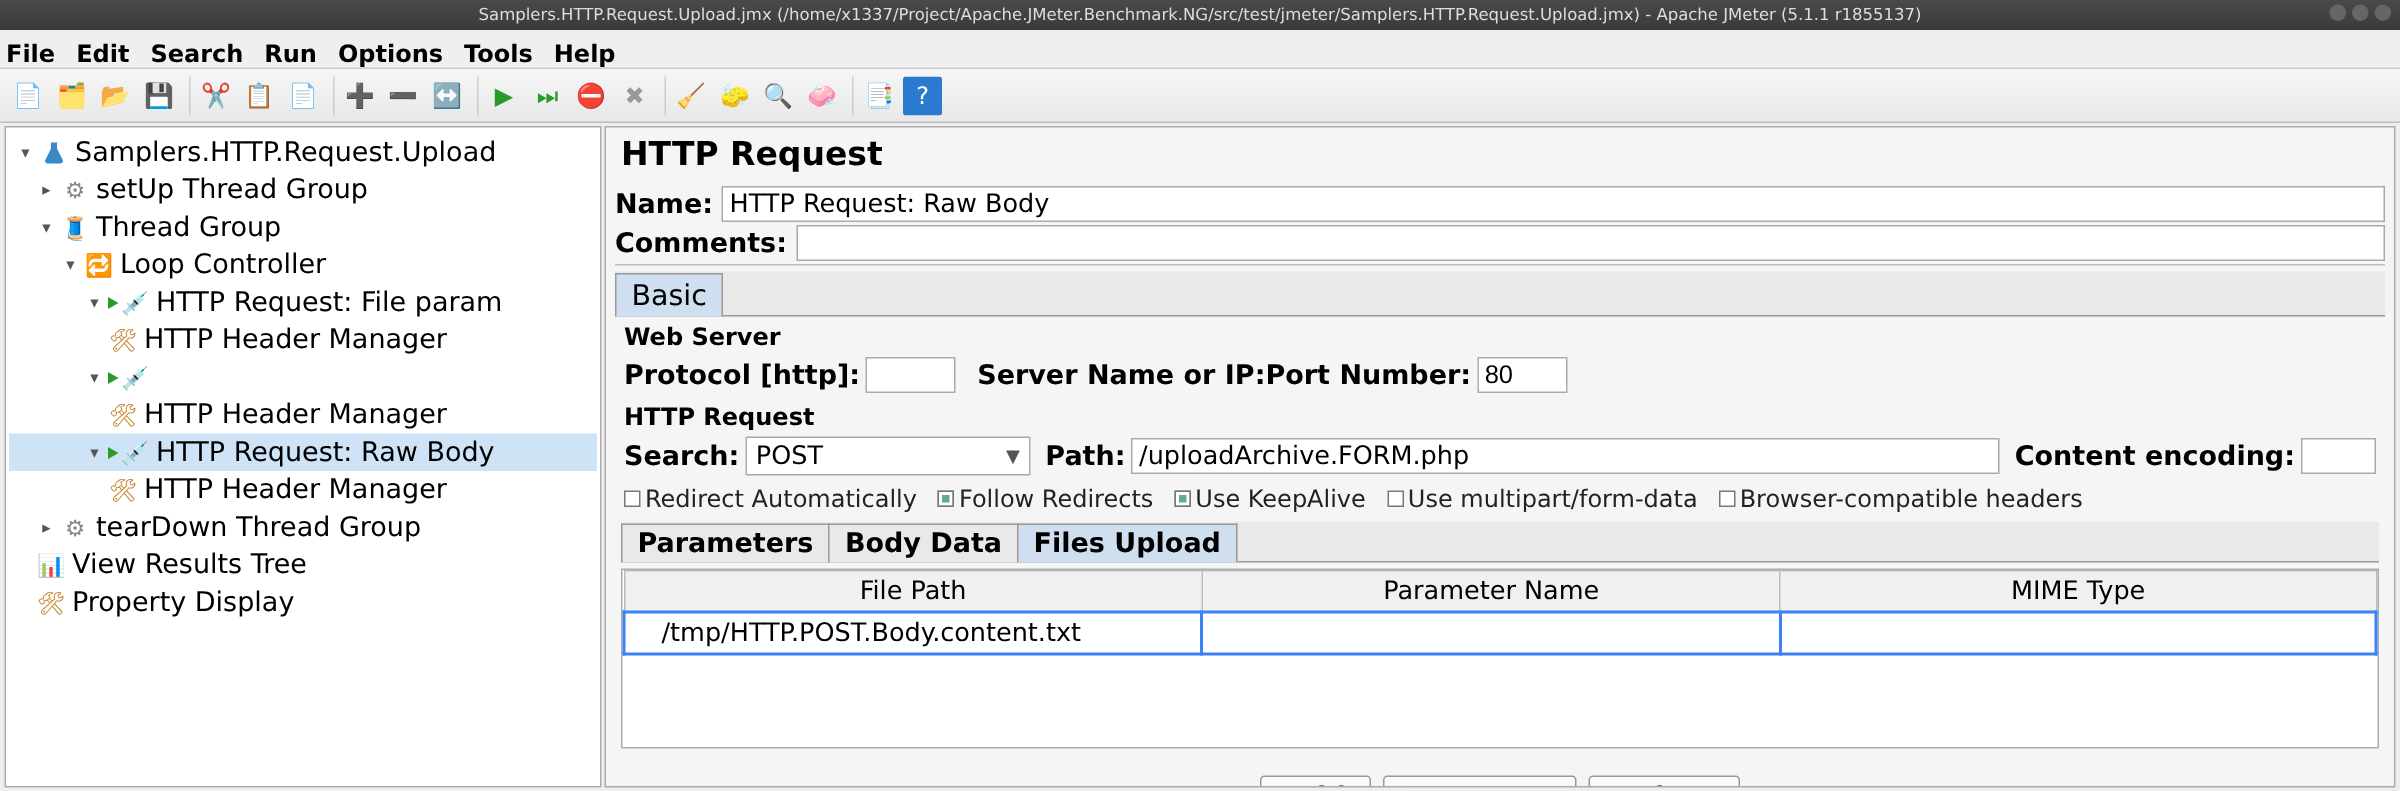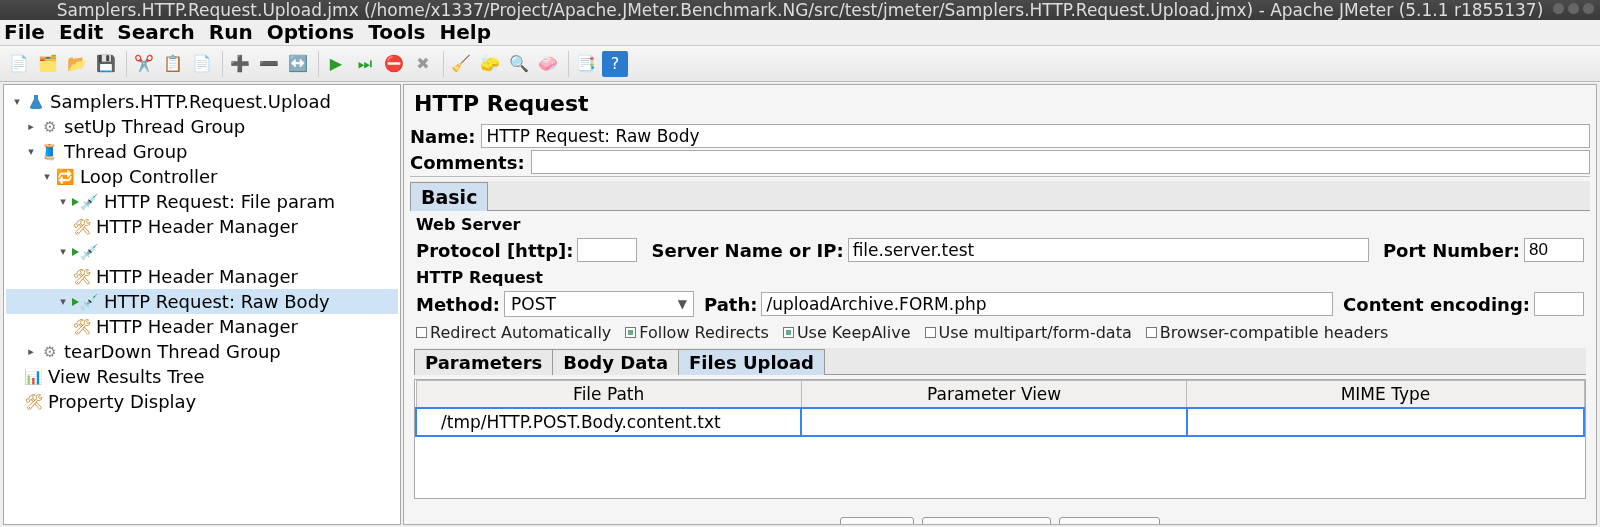--- a/index.html
+++ b/index.html
@@ -1,30 +1,30 @@
 <!DOCTYPE html>
 <html><head>
 <meta charset="utf-8">
 <style>
   * { box-sizing: border-box; margin: 0; padding: 0; }
   html, body { width: 1600px; height: 527px; font-family: "DejaVu Sans", Arial, sans-serif; overflow: hidden; background:#eee;}
   
   .titlebar {
     height: 20px; background: linear-gradient(#4a4a4a,#3a3a3a);
-    color: #ddd; font-size: 17px; line-height: 20px; text-align: center;
+    color: #ddd; font-size: 11px; line-height: 20px; text-align: center;
     position: relative;
   }
   .titlebar .dots { position: absolute; right: 6px; top: 3px; display:flex; gap:4px;}
   .dot { width:11px; height:11px; border-radius:50%; background:#666;}
 
   
   .menubar {
     height: 26px; background: #efefef; border-bottom: 1px solid #ccc;
-    display: flex; align-items: flex-start; padding: 0 4px;
-    font-size: 20px; font-weight: bold;
+    display: flex; align-items: flex-end; padding: 0 4px;
+    font-size: 16px; font-weight: bold;
   }
   .menubar span { margin-right: 14px; cursor:pointer; }
 
   
   .appbar {
     height: 36px; background: linear-gradient(#f6f6f6,#e8e8e8);
     border-bottom: 1px solid #bbb;
     display: flex; align-items: center; padding: 0 6px;
     position: relative;
   }
@@ -74,21 +74,21 @@
   .row{ display:flex; align-items:center; font-size:18px; margin:2px 0;}
   .lbl{ font-weight:bold;}
   .inp{
     flex:1; height:24px; border:1px solid #aaa; background:#fff;
     padding:1px 4px; font-size:17px; font-family:inherit;
   }
   .hr{ height:1px; background:#bbb; margin:2px 0 0 0;}
 
   
   .subtabs{ display:flex; border-bottom:1px solid #999; background:#e9e9e9; margin-top:4px;}
-  .subtab{ padding:3px 10px; font-size:19px; font-weight:bold; border:1px solid #999; border-bottom:none; background:#e9e9e9; margin-right:-1px; cursor:pointer; position:relative; top:1px;}
+  .subtab{ padding:3px 10px; font-size:19px; font-weight:normal; border:1px solid #999; border-bottom:none; background:#e9e9e9; margin-right:-1px; cursor:pointer; position:relative; top:1px;}
   .subtab.active{ background:#d0dff0; }
 
   .sectitle{ font-size:16px; font-weight:bold; padding:4px 6px 2px 6px;}
   .formarea{ padding:0 6px;}
   .smallinp{ width:60px; height:24px; border:1px solid #aaa; background:#fff; font-size:17px; padding:1px 4px;}
   .combo{ height:26px; border:1px solid #aaa; background:#fff; display:flex; align-items:center; padding:0 6px; font-size:17px; min-width:190px; justify-content:space-between; cursor:pointer;}
   .combo .arrow{font-size:12px;color:#555;}
 
   .checks{ display:flex; gap:14px; padding:4px 6px; font-size:16px; color:#222; flex-wrap:wrap;}
   .chk{ display:flex; align-items:center; gap:3px;}
@@ -264,30 +264,29 @@
       <div class="subtabs">
         <div class="subtab active">Basic</div>
       </div>
 
       <div class="sectitle">Web Server</div>
       <div class="formarea">
         <div class="row">
           <span class="lbl">Protocol [http]:</span>
           <input class="smallinp" style="margin: 0px 14px 0px 4px;" value="">
           <span class="lbl">Server Name or IP:</span>
-          <input class="inp" style="margin: 0px 14px 0px 4px;" value="file.server.test">
           <span class="lbl">Port Number:</span>
           <input class="smallinp" style="margin-left: 4px;" value="80">
         </div>
       </div>
 
       <div class="sectitle">HTTP Request</div>
       <div class="formarea">
         <div class="row">
-          <span class="lbl">Method:</span>
+          <span class="lbl">Search:</span>
           <div class="combo" style="margin:0 10px 0 4px;">
             <span>POST</span>
             <span class="arrow">▼</span>
           </div>
           <span class="lbl">Path:</span>
           <input class="inp" style="margin: 0px 10px 0px 4px;" value="/uploadArchive.FORM.php">
           <span class="lbl">Content encoding:</span>
           <input class="smallinp" style="margin-left: 4px; width: 50px;" value="">
         </div>
       </div>
@@ -319,21 +318,21 @@
         <div class="ptab">Parameters</div>
         <div class="ptab">Body Data</div>
         <div class="ptab active">Files Upload</div>
       </div>
 
       <div class="tablewrap">
         <table>
           <thead>
             <tr>
               <th style="width:33%;">File Path</th>
-              <th style="width:33%;">Parameter View</th>
+              <th style="width:33%;">Parameter Name</th>
               <th>MIME Type</th>
             </tr>
           </thead>
           <tbody>
             <tr>
               <td>/tmp/HTTP.POST.Body.content.txt</td>
               <td></td>
               <td></td>
             </tr>
           </tbody>

